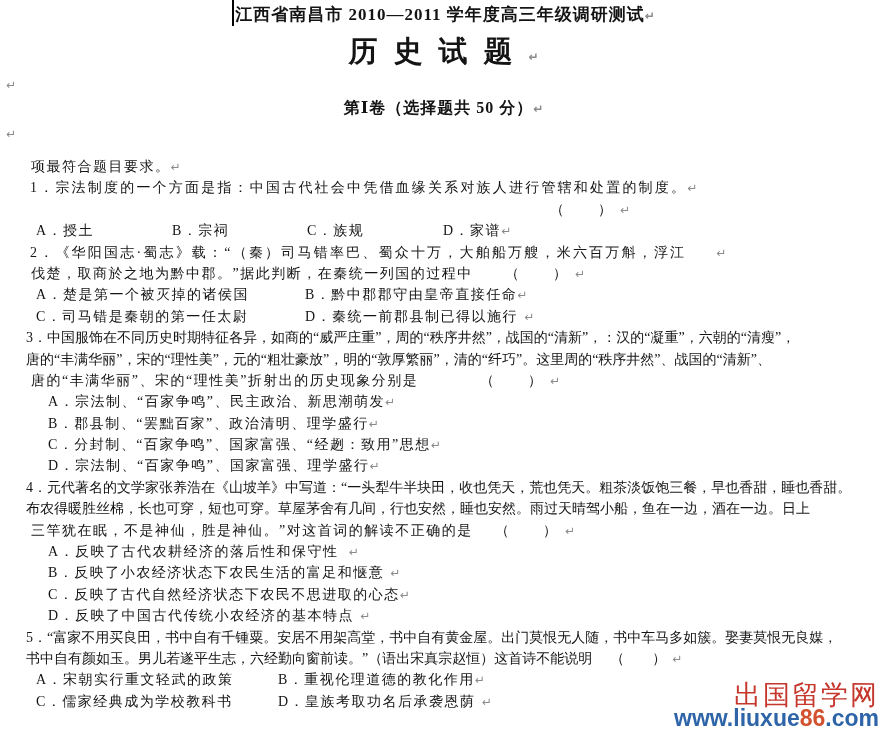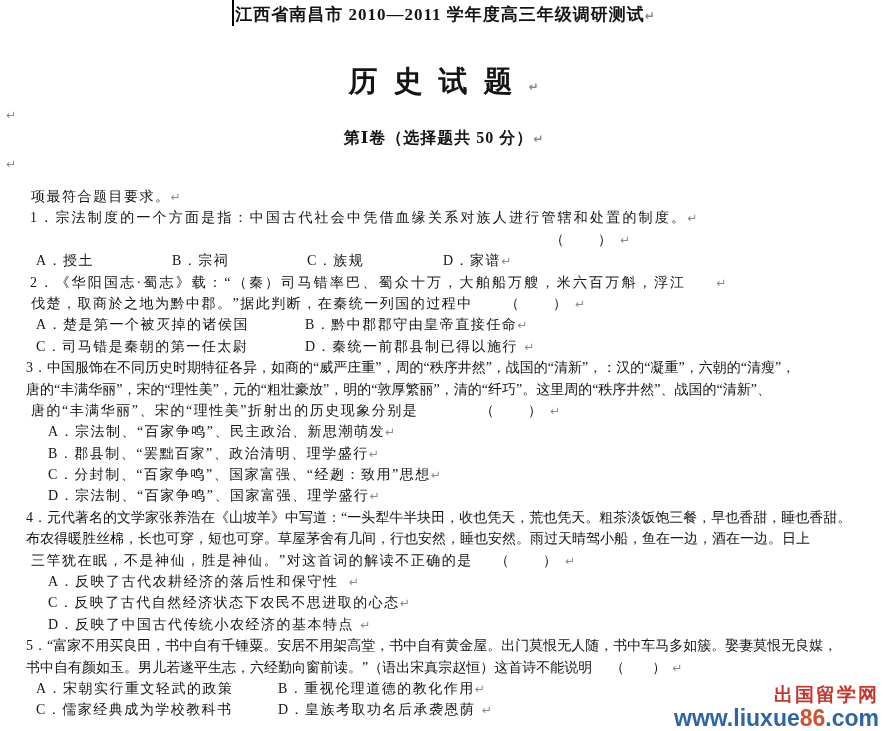--- a/index.html
+++ b/index.html
@@ -3,37 +3,37 @@
 <meta charset="utf-8">
 <style>
   html,body{margin:0;padding:0;background:#fff;}
   .page{
     position:relative;width:887px;height:731px;background:#ffffff;overflow:hidden;
     font-family:"Liberation Serif","DejaVu Serif",serif;color:#141414;
   }
   .center{text-align:center;}
   .hdr{padding-top:0;height:30px;line-height:30px;font-size:17px;font-weight:700;letter-spacing:1px;white-space:nowrap;}
   .caret{display:inline-block;width:2px;height:26px;background:#000;vertical-align:-6px;margin-right:1px;}
-  .doc-title{height:42px;line-height:42px;font-size:29px;font-weight:700;letter-spacing:16px;white-space:nowrap;margin-top:30px;}
+  .doc-title{height:42px;line-height:42px;font-size:29px;font-weight:700;letter-spacing:16px;white-space:nowrap;}
   .sect{height:26px;line-height:26px;font-size:16px;font-weight:700;letter-spacing:1px;white-space:nowrap;}
   .solo{height:23px;line-height:23px;padding-left:6px;}
   .body-block{margin-top:12px;}
   .line{position:relative;height:21.4px;line-height:21.4px;font-size:14px;letter-spacing:1.5px;white-space:nowrap;}
   .ind0{padding-left:7px;}
   .ind1{padding-left:31px;}
   .opt{padding-left:48px;}
   .sp2{letter-spacing:2.2px;padding-left:30px;}
   .sp1{letter-spacing:1px;}
   .longline{letter-spacing:0;padding-left:26px;}
   .abs{position:absolute;top:0;}
   .tail{position:absolute;top:0;letter-spacing:2px;}
   .cr{color:#8a8a8a;font-size:12px;letter-spacing:normal;font-family:"DejaVu Sans",sans-serif;}
   .gap6{margin-left:6px;} .gap10{margin-left:10px;} .gap30{margin-left:30px;}
   .wm{position:absolute;right:6px;bottom:2px;text-align:right;background:#ffffff;padding:2px 2px 2px 10px;}
-  .wm-name{font-size:19px;font-weight:700;letter-spacing:2px;line-height:28px;font-family:"Liberation Sans","DejaVu Sans",sans-serif;}
+  .wm-name{font-size:27px;font-weight:400;letter-spacing:2px;line-height:28px;font-family:"Liberation Sans","DejaVu Sans",sans-serif;}
   .wm-url{font-size:23px;font-weight:700;line-height:18px;font-family:"Liberation Sans","DejaVu Sans",sans-serif;}
 </style>
 </head>
 <body>
 
 <div class="page">
 
   <div class="center hdr"><span class="caret"></span><span>江西省南昌市 2010—2011 学年度高三年级调研测试</span><span class="cr">↵</span></div>
 
   <div class="center doc-title"><span>历史试题</span><span class="cr">↵</span></div>
@@ -73,20 +73,21 @@
     <div class="line ind1"><span>唐的“丰满华丽”、宋的“理性美”折射出的历史现象分别是</span><span class="tail" style="left:480px"><span>（　　）</span><span class="cr gap6">↵</span></span></div>
     <div class="line opt"><span>A．宗法制、“百家争鸣”、民主政治、新思潮萌发</span><span class="cr">↵</span></div>
     <div class="line opt"><span>B．郡县制、“罢黜百家”、政治清明、理学盛行</span><span class="cr">↵</span></div>
     <div class="line opt"><span>C．分封制、“百家争鸣”、国家富强、“经趔：致用”思想</span><span class="cr">↵</span></div>
     <div class="line opt"><span>D．宗法制、“百家争鸣”、国家富强、理学盛行</span><span class="cr">↵</span></div>
 
     <div class="line ind0 longline"><span>4．元代著名的文学家张养浩在《山坡羊》中写道：“一头犁牛半块田，收也凭天，荒也凭天。粗茶淡饭饱三餐，早也香甜，睡也香甜。</span></div>
     <div class="line ind1 longline"><span>布农得暖胜丝棉，长也可穿，短也可穿。草屋茅舍有几间，行也安然，睡也安然。雨过天晴驾小船，鱼在一边，酒在一边。日上</span></div>
     <div class="line ind1"><span>三竿犹在眠，不是神仙，胜是神仙。”对这首词的解读不正确的是</span><span class="tail" style="left:495px"><span>（　　）</span><span class="cr gap6">↵</span></span></div>
     <div class="line opt"><span>A．反映了古代农耕经济的落后性和保守性</span><span class="cr gap10">↵</span></div>
+    <div class="line opt"><span>B．反映了小农经济状态下农民生活的富足和惬意</span><span class="cr gap6">↵</span></div>
     <div class="line opt"><span>C．反映了古代自然经济状态下农民不思进取的心态</span><span class="cr">↵</span></div>
     <div class="line opt"><span>D．反映了中国古代传统小农经济的基本特点</span><span class="cr gap6">↵</span></div>
 
     <div class="line ind0 sp1 longline"><span>5．“富家不用买良田，书中自有千锺粟。安居不用架高堂，书中自有黄金屋。出门莫恨无人随，书中车马多如簇。娶妻莫恨无良媒，</span></div>
     <div class="line ind1 longline"><span>书中自有颜如玉。男儿若遂平生志，六经勤向窗前读。”（语出宋真宗赵恒）这首诗不能说明</span><span style="margin-left:18px"><span>（　　）</span></span><span class="cr gap6">↵</span></div>
     <div class="line">
       <span class="abs" style="left:36px">A．宋朝实行重文轻武的政策</span>
       <span class="abs" style="left:278px"><span>B．重视伦理道德的教化作用</span><span class="cr">↵</span></span>
     </div>
     <div class="line">

